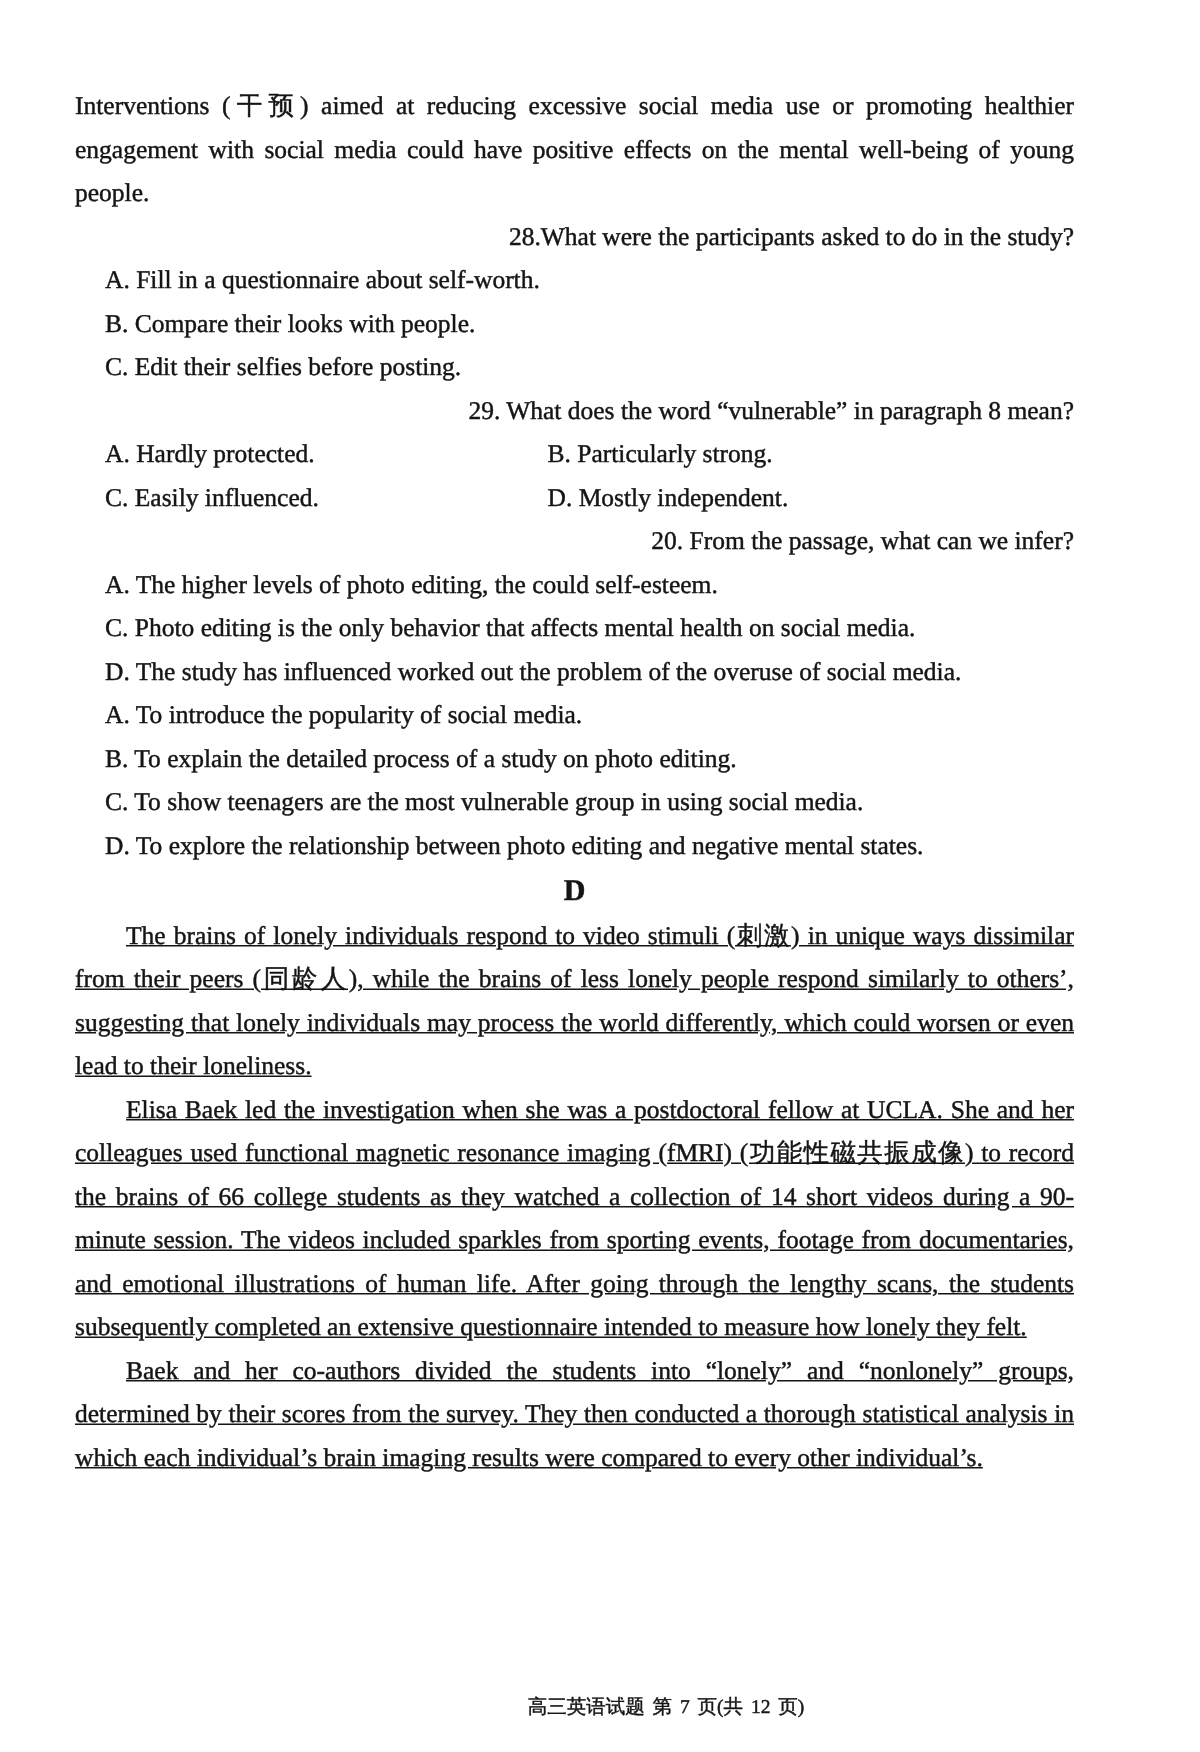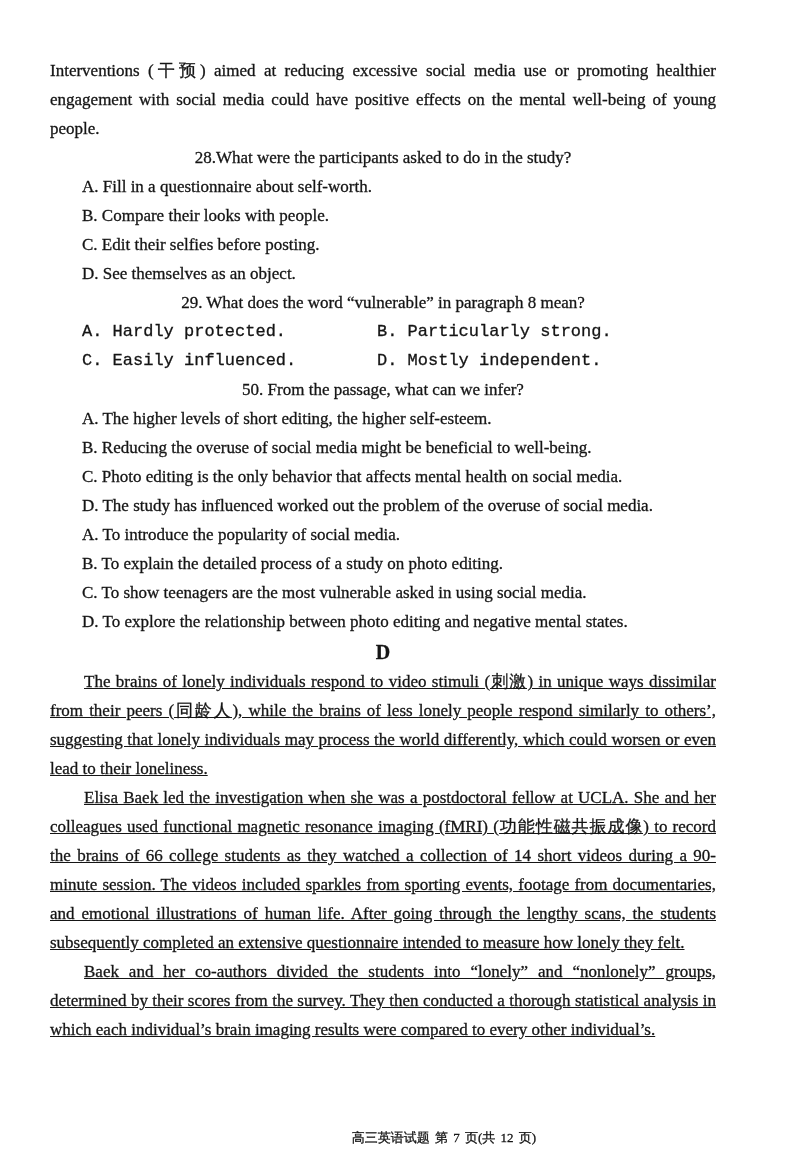--- a/index.html
+++ b/index.html
@@ -27,32 +27,31 @@
   }
   p { margin: 0; }
   .para {
     text-align: justify;
   }
   .para.indent {
     text-indent: 34px;
     text-decoration: underline;
   }
   .qline {
-    text-align: center;
+    text-align: right;
   }
   .options {
-    margin-left: 32px;
+    margin-left: 20px;
   }
   .opt {
     white-space: nowrap;
   }
   .options-grid {
     display: grid;
     grid-template-columns: 295px auto;
-    font-family: Liberation Mono, monospace;
   }
   .section-heading {
     margin: 1px 0 0 0;
     text-align: center;
     font-size: 20px;
     font-weight: bold;
     line-height: 30px;
   }
   .footer {
     position: absolute;
@@ -71,49 +70,47 @@
 <div class="page">
 
   <p class="para">Interventions (干预) aimed at reducing excessive social media use or promoting healthier engagement with social media could have positive effects on the mental well-being of young people.</p>
 
   <section>
     <p class="qline">28.What were the participants asked to do in the study?</p>
     <div class="options">
       <p class="opt">A. Fill in a questionnaire about self-worth.</p>
       <p class="opt">B. Compare their looks with people.</p>
       <p class="opt">C. Edit their selfies before posting.</p>
-      <p class="opt">D. See themselves as an object.</p>
     </div>
   </section>
 
   <section>
     <p class="qline">29. What does the word “vulnerable” in paragraph 8 mean?</p>
     <div class="options options-grid">
       <p class="opt">A. Hardly protected.</p>
       <p class="opt">B. Particularly strong.</p>
       <p class="opt">C. Easily influenced.</p>
       <p class="opt">D. Mostly independent.</p>
     </div>
   </section>
 
   <section>
-    <p class="qline">50. From the passage, what can we infer?</p>
+    <p class="qline">20. From the passage, what can we infer?</p>
     <div class="options">
-      <p class="opt">A. The higher levels of short editing, the higher self-esteem.</p>
-      <p class="opt">B. Reducing the overuse of social media might be beneficial to well-being.</p>
+      <p class="opt">A. The higher levels of photo editing, the could self-esteem.</p>
       <p class="opt">C. Photo editing is the only behavior that affects mental health on social media.</p>
       <p class="opt">D. The study has influenced worked out the problem of the overuse of social media.</p>
     </div>
   </section>
 
   <section>
     <div class="options">
       <p class="opt">A. To introduce the popularity of social media.</p>
       <p class="opt">B. To explain the detailed process of a study on photo editing.</p>
-      <p class="opt">C. To show teenagers are the most vulnerable asked in using social media.</p>
+      <p class="opt">C. To show teenagers are the most vulnerable group in using social media.</p>
       <p class="opt">D. To explore the relationship between photo editing and negative mental states.</p>
     </div>
   </section>
 
   <h2 class="section-heading">D</h2>
 
   <p class="para indent">The brains of lonely individuals respond to video stimuli (刺激) in unique ways dissimilar from their peers (同龄人), while the brains of less lonely people respond similarly to others’, suggesting that lonely individuals may process the world differently, which could worsen or even lead to their loneliness.</p>
 
   <p class="para indent">Elisa Baek led the investigation when she was a postdoctoral fellow at UCLA. She and her colleagues used functional magnetic resonance imaging (fMRI) (功能性磁共振成像) to record the brains of 66 college students as they watched a collection of 14 short videos during a 90-minute session. The videos included sparkles from sporting events, footage from documentaries, and emotional illustrations of human life. After going through the lengthy scans, the students subsequently completed an extensive questionnaire intended to measure how lonely they felt.</p>
 

